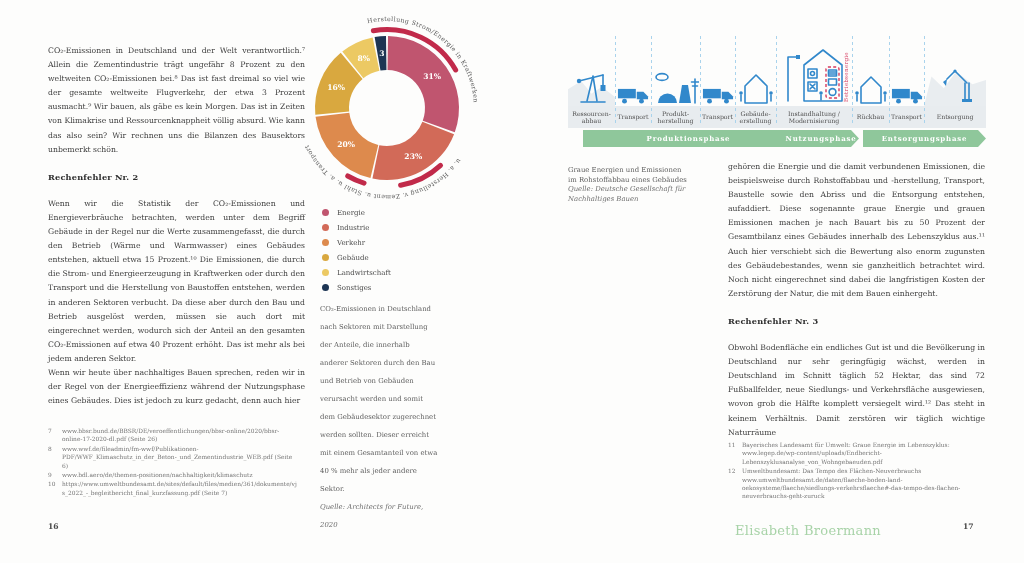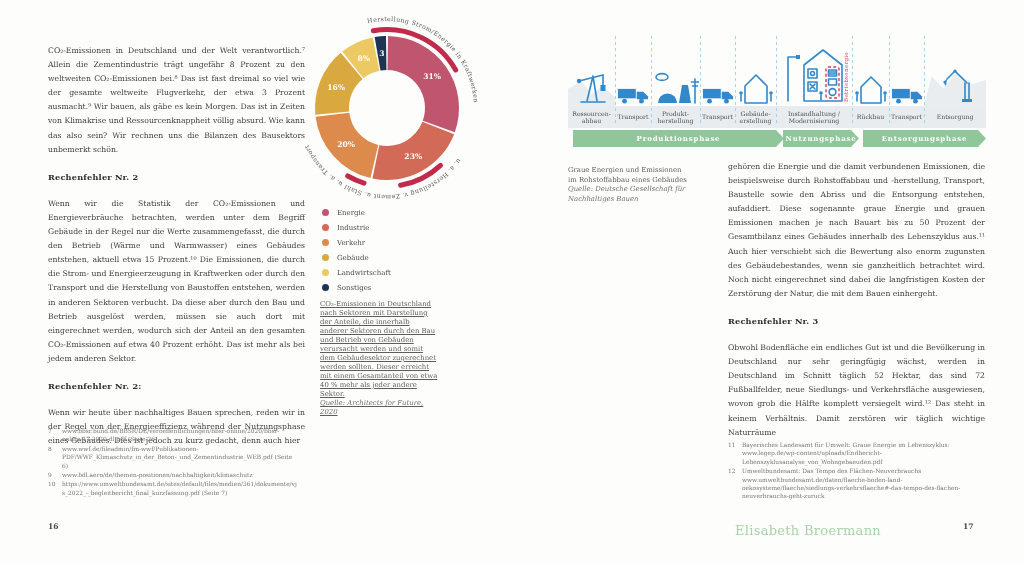--- a/index.html
+++ b/index.html
@@ -20,21 +20,21 @@
   
   .pagenum{position:absolute;font-size:7.6px;font-weight:bold;color:#4a4a4a;}
   #pagenum-left{left:48px;top:522px;}
   #pagenum-right{left:963px;top:522px;}
   #author{position:absolute;left:735px;top:523px;font-size:13px;color:#a8d3a8;letter-spacing:.3px;}
   
   #donut-svg{position:absolute;left:298px;top:6px;width:195px;height:204px;}
   #chart-legend{position:absolute;left:322px;top:205px;font-size:7px;color:#4c4c4c;}
   .legend-row{display:flex;align-items:center;height:15px;}
   .legend-row .dot{width:7px;height:7px;border-radius:50%;margin-right:8px;flex:0 0 auto;}
-  #chart-caption{position:absolute;left:320px;top:300px;width:118px;font-size:6.9px;line-height:9px;color:#5d5d5d;text-align:left;text-decoration:underline;}
+  #chart-caption{position:absolute;left:320px;top:300px;width:118px;font-size:6.9px;line-height:18px;color:#5d5d5d;text-align:left;}
   #chart-caption .src{font-style:italic;color:#6e6e6e;}
   
   #diagram{position:absolute;left:568px;top:36px;width:418px;height:112px;}
   .cell{position:absolute;top:0;height:92px;}
   .cell .mound{position:absolute;bottom:22px;left:0;right:0;height:32px;background:#e9edf0;}
   .cell .icon-wrap{position:absolute;left:0;right:0;bottom:23px;display:flex;justify-content:center;align-items:flex-end;}
   .cell svg{display:block;}
   .stage-label{position:absolute;left:0;right:0;top:70px;height:22px;background:transparent;
     display:flex;flex-direction:column;justify-content:center;text-align:center;
     font-size:6.2px;line-height:7.4px;color:#4f4f4f;}
@@ -55,21 +55,20 @@
 </style>
 </head>
 <body>
 
 <div id="spread">
 
   <div id="left-col" class="col">
     <p>CO₂-Emissionen in Deutschland und der Welt verantwortlich.⁷ Allein die Zementindustrie trägt ungefähr 8 Prozent zu den weltweiten CO₂-Emissionen bei.⁸ Das ist fast dreimal so viel wie der gesamte weltweite Flugverkehr, der etwa 3 Prozent ausmacht.⁹ Wir bauen, als gäbe es kein Morgen. Das ist in Zeiten von Klimakrise und Ressourcenknappheit völlig absurd. Wie kann das also sein? Wir rechnen uns die Bilanzen des Bausektors unbemerkt schön.</p>
     <h3>Rechenfehler Nr. 2</h3>
     <p>Wenn wir die Statistik der CO₂-Emissionen und Energieverbräuche betrachten, werden unter dem Begriff Gebäude in der Regel nur die Werte zusammengefasst, die durch den Betrieb (Wärme und Warmwasser) eines Gebäudes entstehen, aktuell etwa 15 Prozent.¹⁰ Die Emissionen, die durch die Strom- und Energieerzeugung in Kraftwerken oder durch den Transport und die Herstellung von Baustoffen entstehen, werden in anderen Sektoren verbucht. Da diese aber durch den Bau und Betrieb ausgelöst werden, müssen sie auch dort mit eingerechnet werden, wodurch sich der Anteil an den gesamten CO₂-Emissionen auf etwa 40 Prozent erhöht. Das ist mehr als bei jedem anderen Sektor.</p>
-    <h3>Rechenfehler Nr. 2:</h3>
     <p>Wenn wir heute über nachhaltiges Bauen sprechen, reden wir in der Regel von der Energieeffizienz während der Nutzungsphase eines Gebäudes. Dies ist jedoch zu kurz gedacht, denn auch hier</p>
   </div>
 
   <div id="left-footnotes" class="footnotes">
     <div class="fn">
       <span class="fn-num">7</span>
       <span class="fn-text">www.bbsr.bund.de/BBSR/DE/veroeffentlichungen/bbsr-online/2020/bbsr-online-17-2020-dl.pdf (Seite 26)</span>
     </div>
     <div class="fn">
       <span class="fn-num">8</span>
@@ -295,21 +294,21 @@
     <div class="stage-label" style="left:284px;width:37px;">
       <span>Rückbau</span>
     </div>
     <div class="stage-label" style="left:321px;width:35px;">
       <span>Transport</span>
     </div>
     <div class="stage-label" style="left:356px;width:62px;">
       <span>Entsorgung</span>
     </div>
 
-    <div class="phase" style="left:5px;width:211px;">Produktionsphase</div>
+    <div class="phase" style="left:15px;width:211px;">Produktionsphase</div>
     <div class="phase" style="left:215px;width:76px;">Nutzungsphase</div>
     <div class="phase" style="left:295px;width:123px;">Entsorgungsphase</div>
   </div>
 
   <div id="diagram-caption">
     <div>Graue Energien und Emissionen im Rohstoffabbau eines Gebäudes</div>
     <div class="src">Quelle: Deutsche Gesellschaft für Nachhaltiges Bauen</div>
   </div>
 
   <div id="right-col" class="col">

